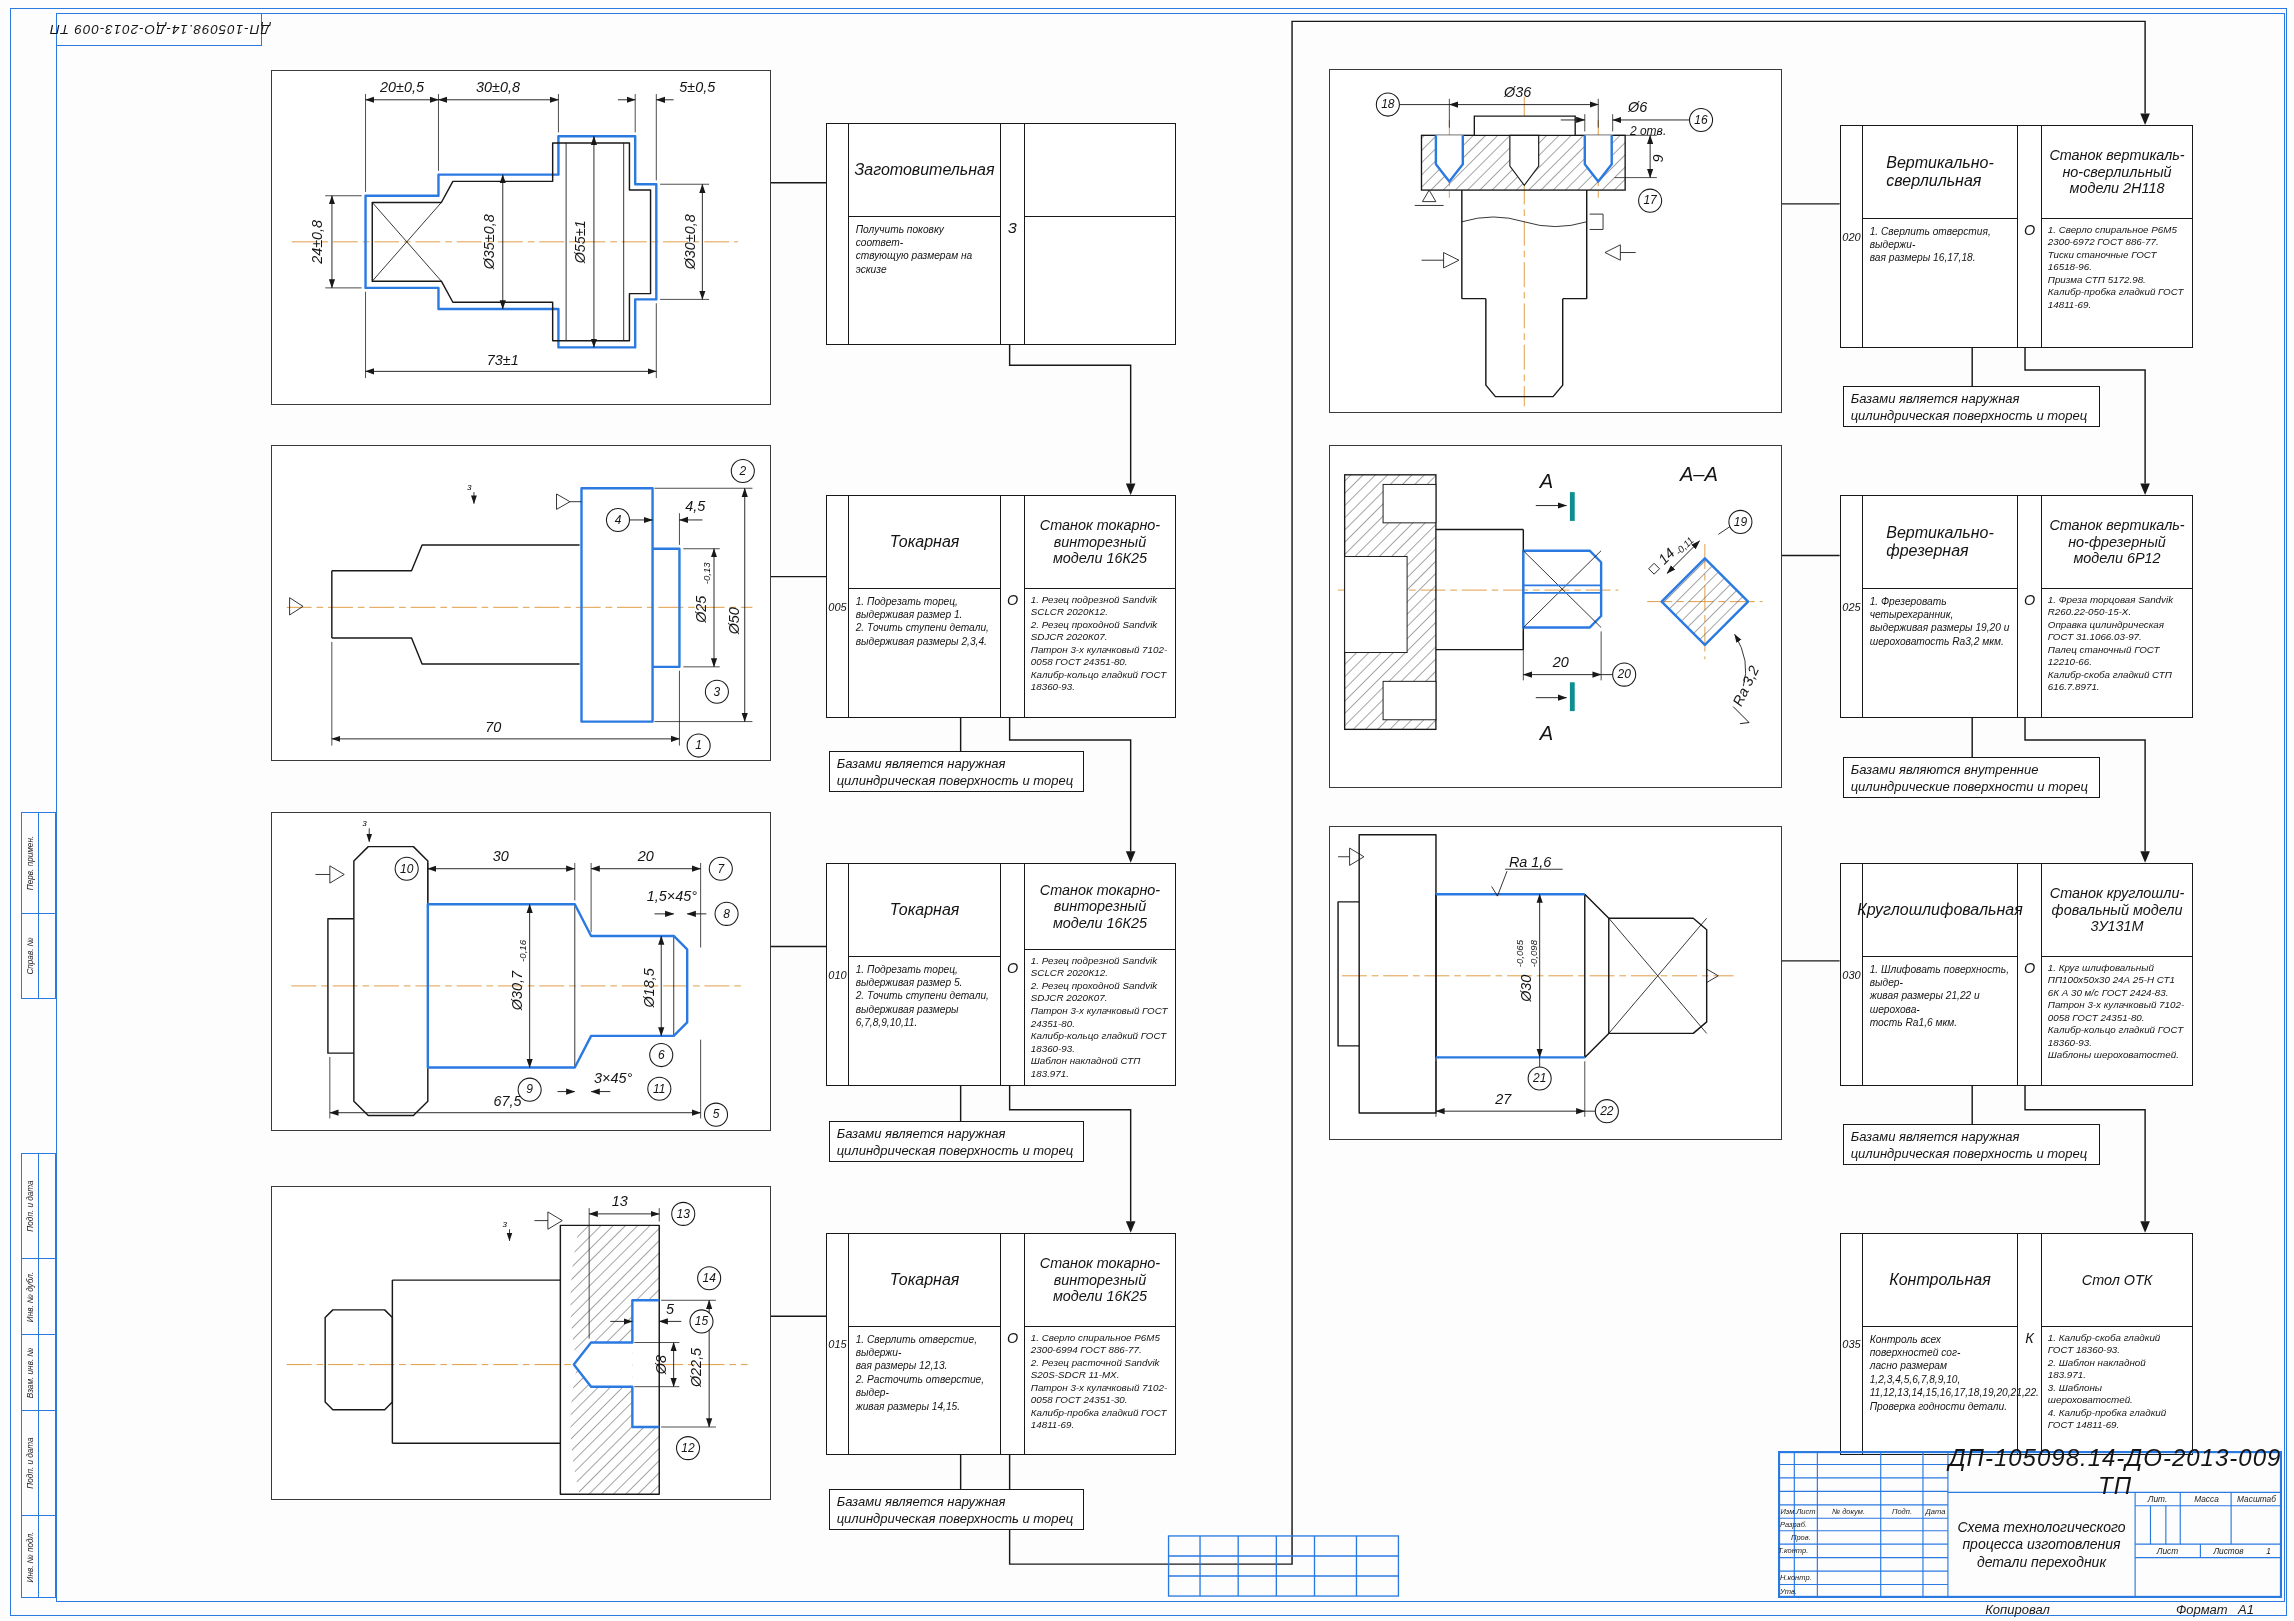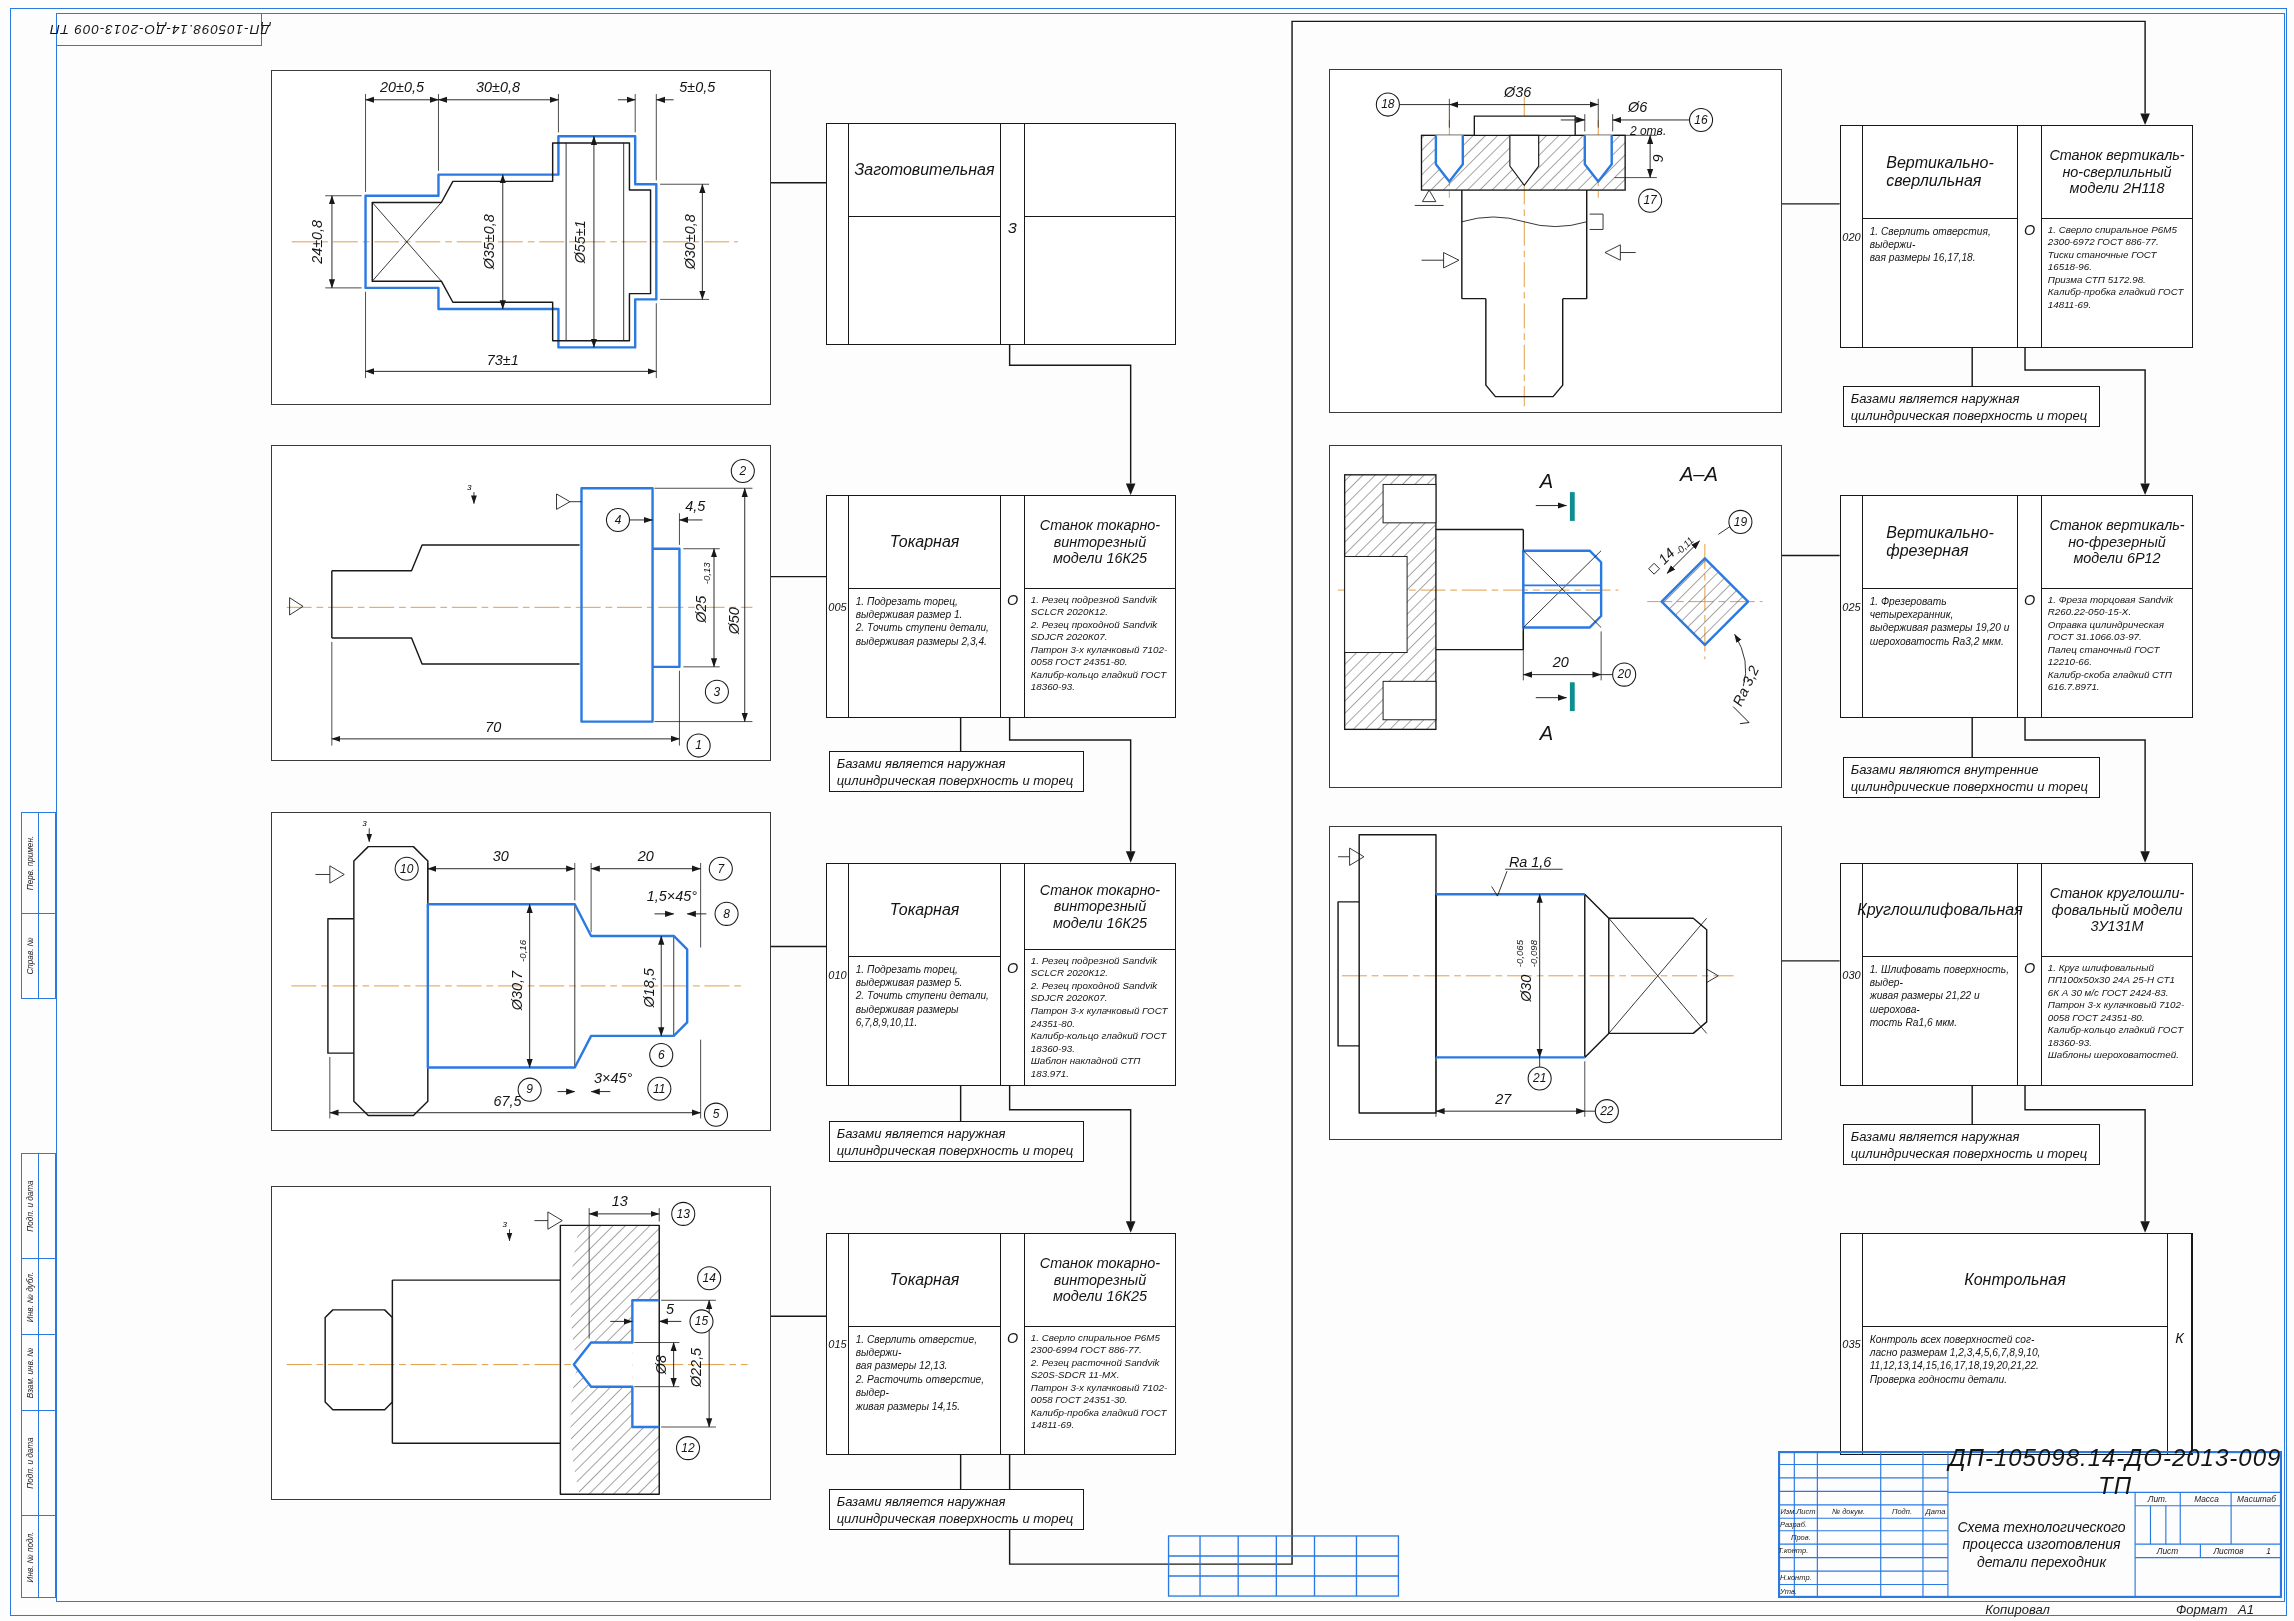--- a/index.html
+++ b/index.html
@@ -549,20 +549,22 @@
           <circle cx="288" cy="296" r="12"></circle>
           <text class="bt" x="288" y="300" text-anchor="middle">22</text>
         </g>
     </svg>
   </div>
 
   <div class="abs opg" style="left:826px;top:123px;width:348px;height:220px">
     <div class="opg-num"></div>
     <div class="opg-main">
       <div class="opg-title">Заготовительная</div>
+      <div class="opg-desc">Получить поковку соответ-
+ствующую размерам на эскизе</div>
     </div>
     <div class="opg-strip">
         <span>З</span>
       </div>
     <div class="opg-machine">
       <div class="opg-mtitle"></div>
       <div class="opg-tools"></div>
     </div>
   </div>
 
@@ -716,20 +718,27 @@
     <div class="opg-main">
       <div class="opg-title">Контрольная</div>
       <div class="opg-desc">Контроль всех поверхностей сог-
 ласно размерам 1,2,3,4,5,6,7,8,9,10,
 11,12,13,14,15,16,17,18,19,20,21,22.
 Проверка годности детали.</div>
     </div>
     <div class="opg-strip">
         <span>К</span>
       </div>
+    <div class="opg-machine">
+      <div class="opg-mtitle">Стол ОТК</div>
+      <div class="opg-tools">1. Калибр-скоба гладкий ГОСТ 18360-93.
+2. Шаблон накладной 183.971.
+3. Шаблоны шероховатостей.
+4. Калибр-пробка гладкий ГОСТ 14811-69.</div>
+    </div>
   </div>
 
   <div class="abs" style="left:1167px;top:1535px">
     <svg width="233" height="62" viewBox="0 0 243 65">
       <g stroke="#2a7ae2" stroke-width="1.4" fill="none">
         <rect x="1" y="1" width="241" height="63"></rect>
         <path d="M34,1 V64 M74,1 V64 M114,1 V64 M154,1 V64 M198,1 V64 M1,22 H242 M1,43 H242"></path>
       </g>
     </svg>
   </div>

